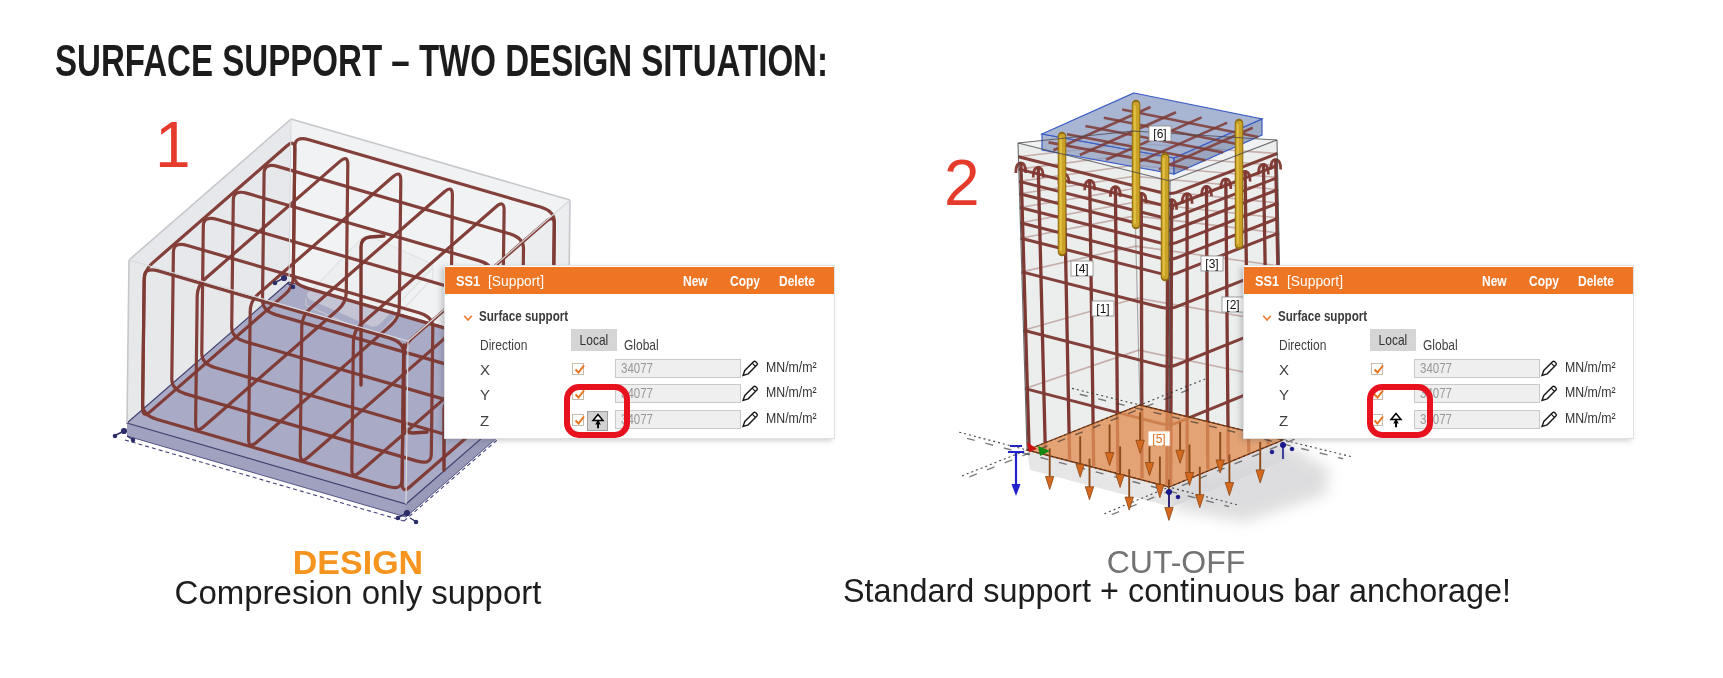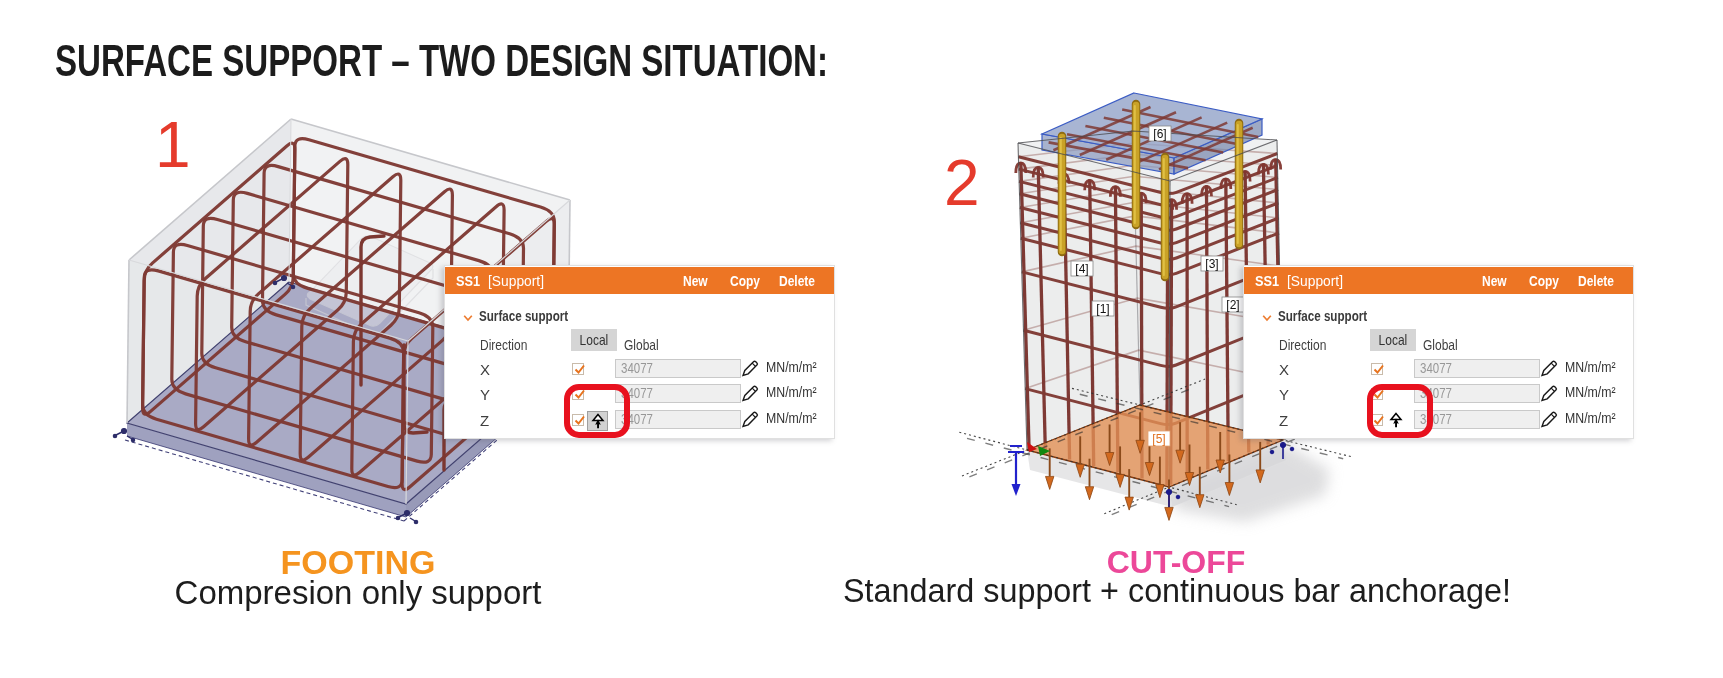--- a/index.html
+++ b/index.html
@@ -383,15 +383,15 @@
         <path d="M3 16.5 L4.8 11.5 L13.5 2.8 Q14.6 1.7 15.8 2.8 L16.9 3.9 Q18 5 16.9 6.1 L8.2 14.8 L3 16.5 Z"></path>
         <path d="M12.2 4.1 L15.6 7.5" stroke-width="1.1"></path>
       </g>
     </svg>
 <div style="position:absolute;left:321px;top:142.6px;font-size:15px;color:#333;transform:scaleX(0.82);transform-origin:left top;white-space:nowrap;">MN/m/m²</div>
 </div>
 
 <div class="abs" style="left:564px;top:384px;width:54px;height:42px;border:6px solid #e8111e;border-radius:15px;"></div>
 <div class="abs" style="left:1367px;top:384px;width:54px;height:42px;border:6px solid #e8111e;border-radius:15px;"></div>
 
-<div class="abs" style="left:158px;top:543px;width:400px;text-align:center;font-size:34px;font-weight:bold;color:#f5941f;">FOOTING</div>
+<div class="abs" style="left:158px;top:543px;width:400px;text-align:center;font-size:34px;font-weight:bold;color:#f5941f;">DESIGN</div>
 <div class="abs" style="left:108px;top:574px;width:500px;text-align:center;font-size:33px;color:#1d1d1d;">Compresion only support</div>
-<div class="abs" style="left:976px;top:544px;width:400px;text-align:center;font-size:32px;font-weight:bold;color:#ec4899;">CUT-OFF</div>
+<div class="abs" style="left:976px;top:544px;width:400px;text-align:center;font-size:32px;font-weight:normal;color:#737373;">CUT-OFF</div>
 <div class="abs" style="left:843px;top:572px;font-size:33px;color:#1d1d1d;white-space:nowrap;transform:scaleX(0.98);transform-origin:left top;">Standard support + continuous bar anchorage!</div>
 </body></html>

